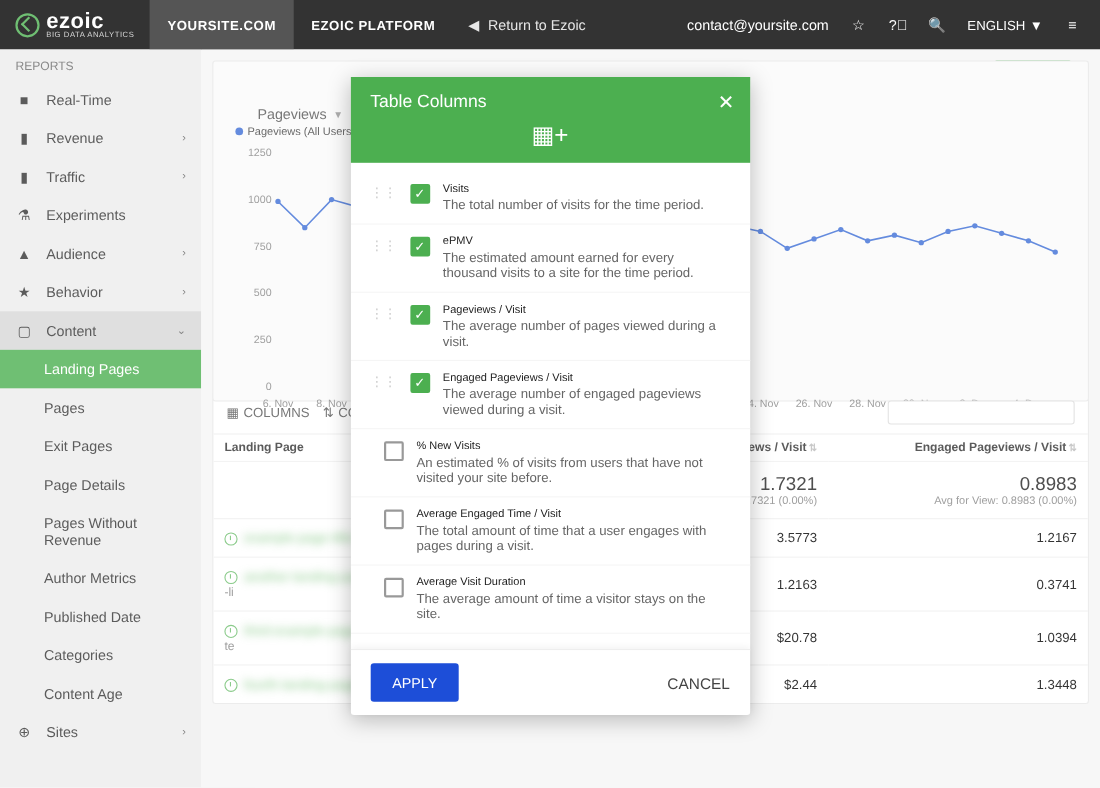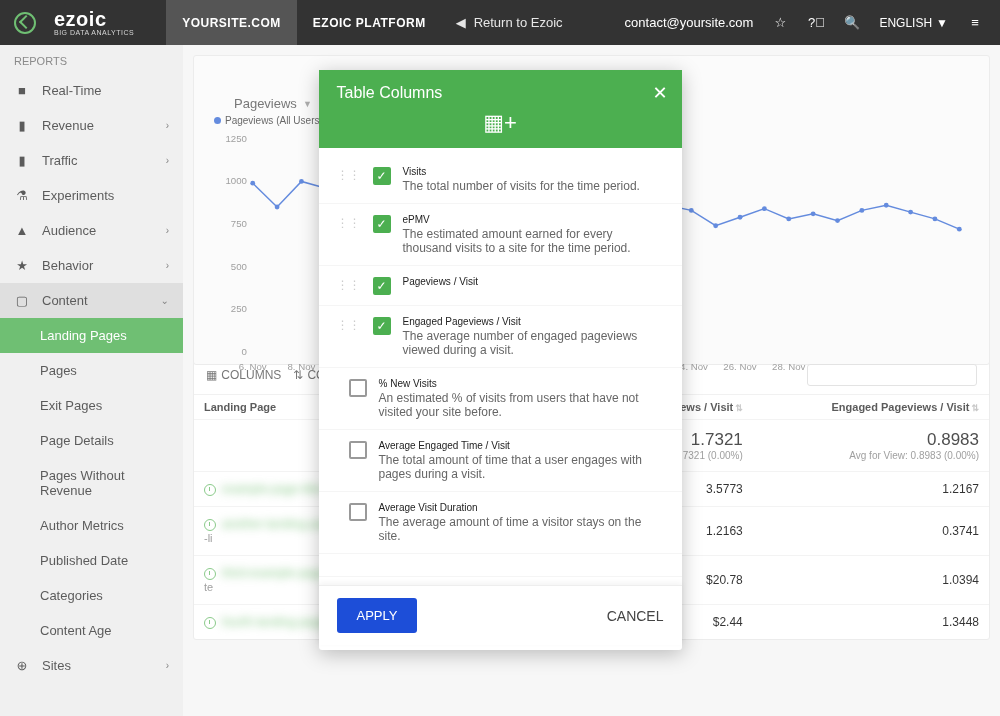--- a/index.html
+++ b/index.html
@@ -1,25 +1,25 @@
 <!DOCTYPE html>
 <html><head>
 <meta charset="utf-8">
 <style>
 * { margin: 0; padding: 0; box-sizing: border-box; font-family: Arial, Helvetica, sans-serif; }
 body { width: 1000px; height: 716px; overflow: hidden; background: #f5f5f5; position: relative; }
 
 .topbar { height: 45px; background: #000; display: flex; align-items: center; color: #fff; font-size: 13px; }
-.logo { display: flex; align-items: center; padding: 0 14px; gap: 18px; }
+.logo { display: flex; align-items: center; padding: 0 14px; gap: 6px; }
 .logo-circle { width: 22px; height: 22px; border: 2px solid #4caf50; border-radius: 50%; position: relative; }
 .logo-circle::after { content: ''; position: absolute; top: 3px; left: 5px; width: 8px; height: 8px; border-left: 2px solid #4caf50; border-top: 2px solid #4caf50; transform: rotate(-45deg); }
 .logo-text { display: flex; flex-direction: column; line-height: 1; }
 .logo-main { font-size: 20px; font-weight: bold; letter-spacing: 0.5px; }
 .logo-sub { font-size: 7px; letter-spacing: 0.5px; color: #ccc; }
-.tabs-top { display: flex; height: 100%; margin-left: 18px; }
+.tabs-top { display: flex; height: 100%; }
 .tab-top { padding: 0 16px; display: flex; align-items: center; font-size: 12px; font-weight: bold; letter-spacing: 0.5px; }
 .tab-top.active { background: #2b2b2b; }
 .return-link { display: flex; align-items: center; gap: 8px; padding: 0 14px; font-size: 13px; color: #e0e0e0; }
 .spacer { flex: 1; }
 .top-right { display: flex; align-items: center; gap: 18px; padding-right: 16px; }
 .top-icon { width: 18px; height: 18px; display: flex; align-items: center; justify-content: center; color: #fff; }
 .lang { display: flex; align-items: center; gap: 4px; font-size: 12px; }
 
 .layout { display: flex; height: 671px; }
 .sidebar { width: 183px; background: #ededed; display: flex; flex-direction: column; font-size: 13px; overflow-y: auto; }
@@ -337,20 +337,21 @@
         <div class="col-desc">The estimated amount earned for every thousand visits to a site for the time period.</div>
       </span>
         </div>
         <div class="col-row">
       <span class="drag-handle">⋮⋮</span>
       <span class="chk checked">
             <span class="chk-mark">✓</span>
           </span>
       <span class="col-text">
         <div class="col-title">Pageviews / Visit</div>
+        <div class="col-desc">The average number of pages viewed during a visit.</div>
       </span>
         </div>
         <div class="col-row">
       <span class="drag-handle">⋮⋮</span>
       <span class="chk checked">
             <span class="chk-mark">✓</span>
           </span>
       <span class="col-text">
         <div class="col-title">Engaged Pageviews / Visit</div>
         <div class="col-desc">The average number of engaged pageviews viewed during a visit.</div>

